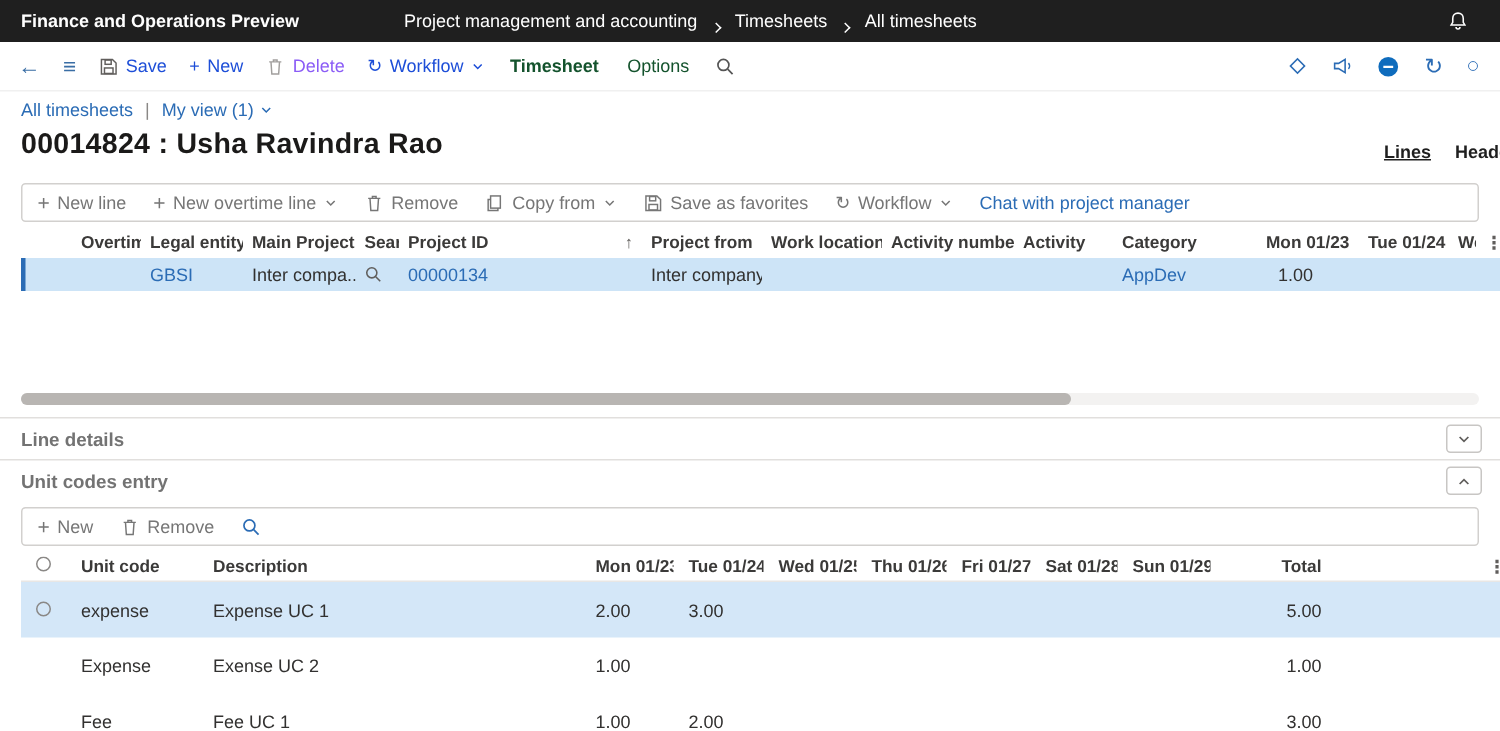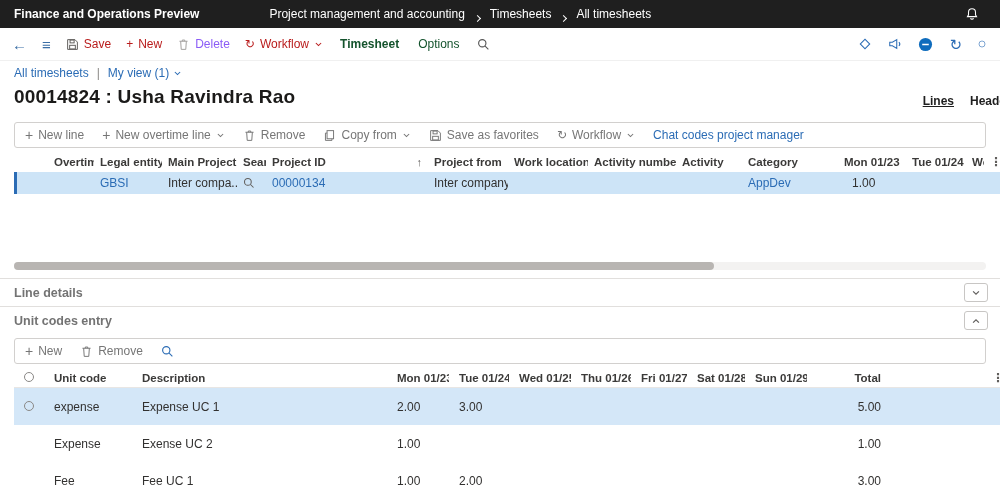--- a/index.html
+++ b/index.html
@@ -21,21 +21,21 @@
   .breadcrumb { display: flex; align-items: flex-end; gap: 10px; margin-left: 56px; white-space: nowrap; }
   .bc-sep { width: 5px; height: 5px; border-right: 1.4px solid #fff; border-bottom: 1.4px solid #fff; transform: rotate(-45deg); margin-top: 1px; }
   .topbar-right { margin-left: auto; display: flex; align-items: center; gap: 19px; padding-right: 14px; flex-direction: column; }
   .tb-ic { color: #fff; display: inline-flex; align-items: center; }
   .tb-ic.glyph { font-size: 14px; }
 
   
   .actionbar { height: 33px; display: flex; align-items: center; gap: 15px; padding: 0 12px; background: #fff; border-bottom: 1px solid #f0f0f0; }
   .ab-ic { display: inline-flex; align-items: center; color: #555; }
   .ab-ic.blue { color: #3a6ea5; font-size: 15px; }
-  .ab-btn { color: #b91c1c; }
+  .ab-btn { color: #1d4ed8; }
   .ab-btn .svgic { color: #605e5c; }
   .ab-btn.disabled { color: #8b5cf6; }
   .ab-btn.disabled .svgic { color: #a19f9d; }
   .ab-tab { color: #14532d; padding: 0 2px; cursor: pointer; }
   .ab-tab.active { font-weight: bold; }
   .ab-right { margin-left: auto; display: flex; align-items: center; gap: 16px; padding-right: 2px; }
   .ab-right .blue-ic { color: #2b6cb5; display: inline-flex; }
   .half-clip { width: 8px; overflow: hidden; }
 
   
@@ -272,21 +272,21 @@
   <button class="tb-item">
     <span class="glyph">↻</span>
     <span>Workflow</span>
     <span class="chev">
         <svg viewBox="0 0 12 12" width="9" height="9">
           <path d="M2.5 4l3.5 3.5L9.5 4" fill="none" stroke="currentColor" stroke-width="1.4"></path>
         </svg>
       </span>
   </button>
   <button class="tb-item chat">
-    <span>Chat codes project manager</span>
+    <span>Chat with project manager</span>
   </button>
 </div>
 
 <div class="lines-grid">
   <div class="gheader">
     <div></div>
     <div>Overtime</div>
     <div>Legal entity</div>
     <div>Main Project</div>
     <div>Sear...</div>

